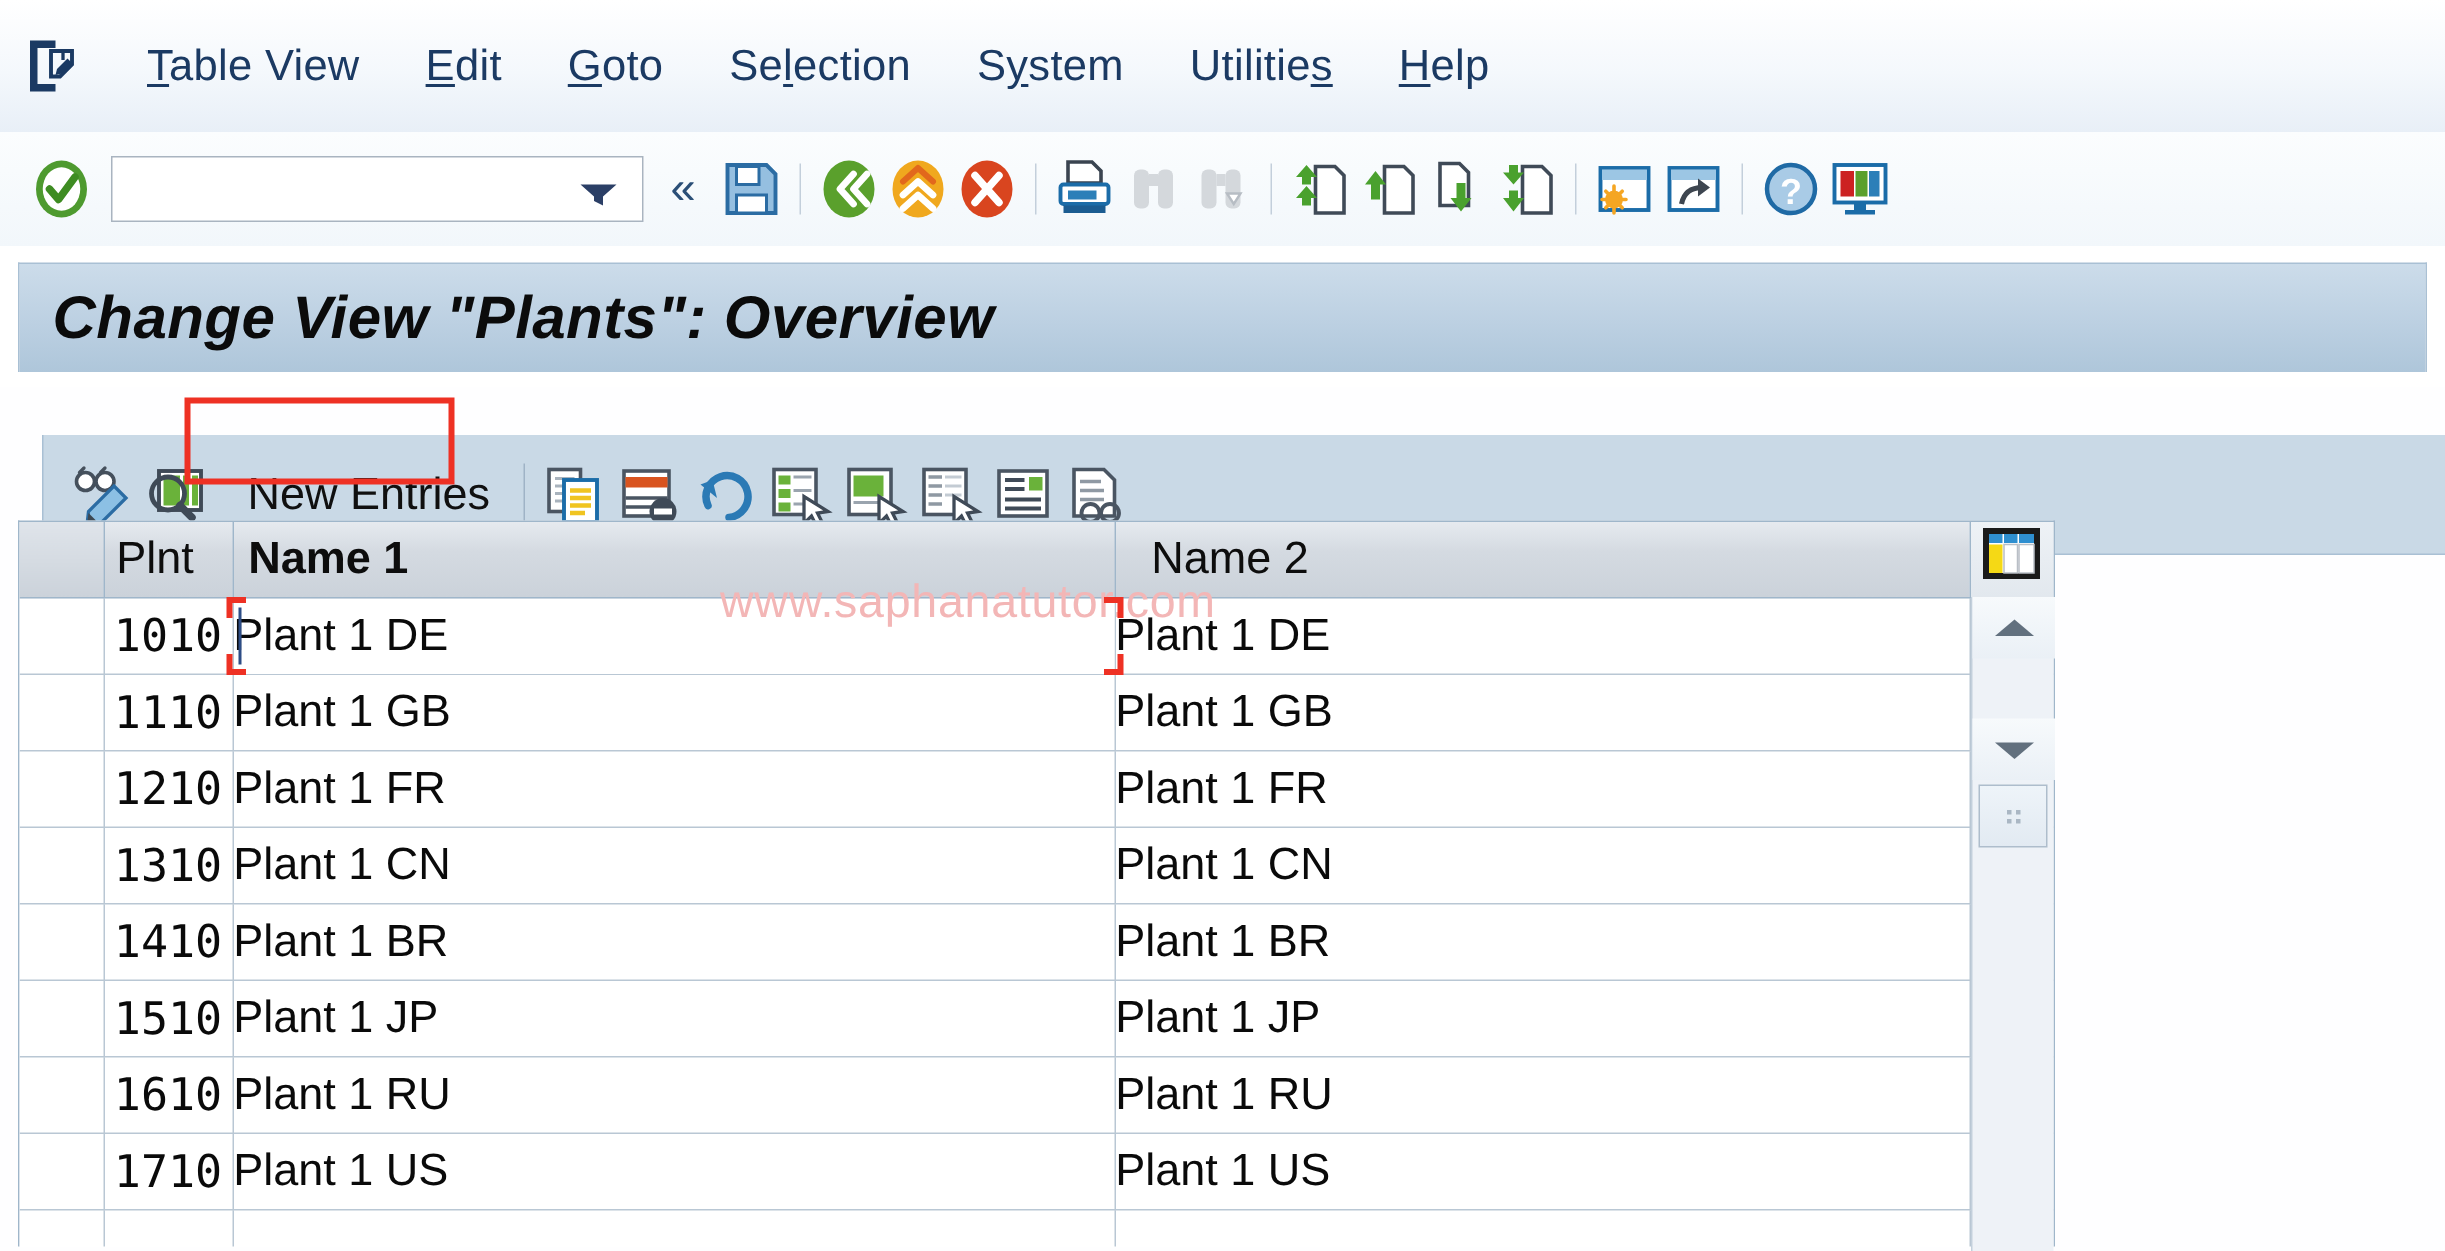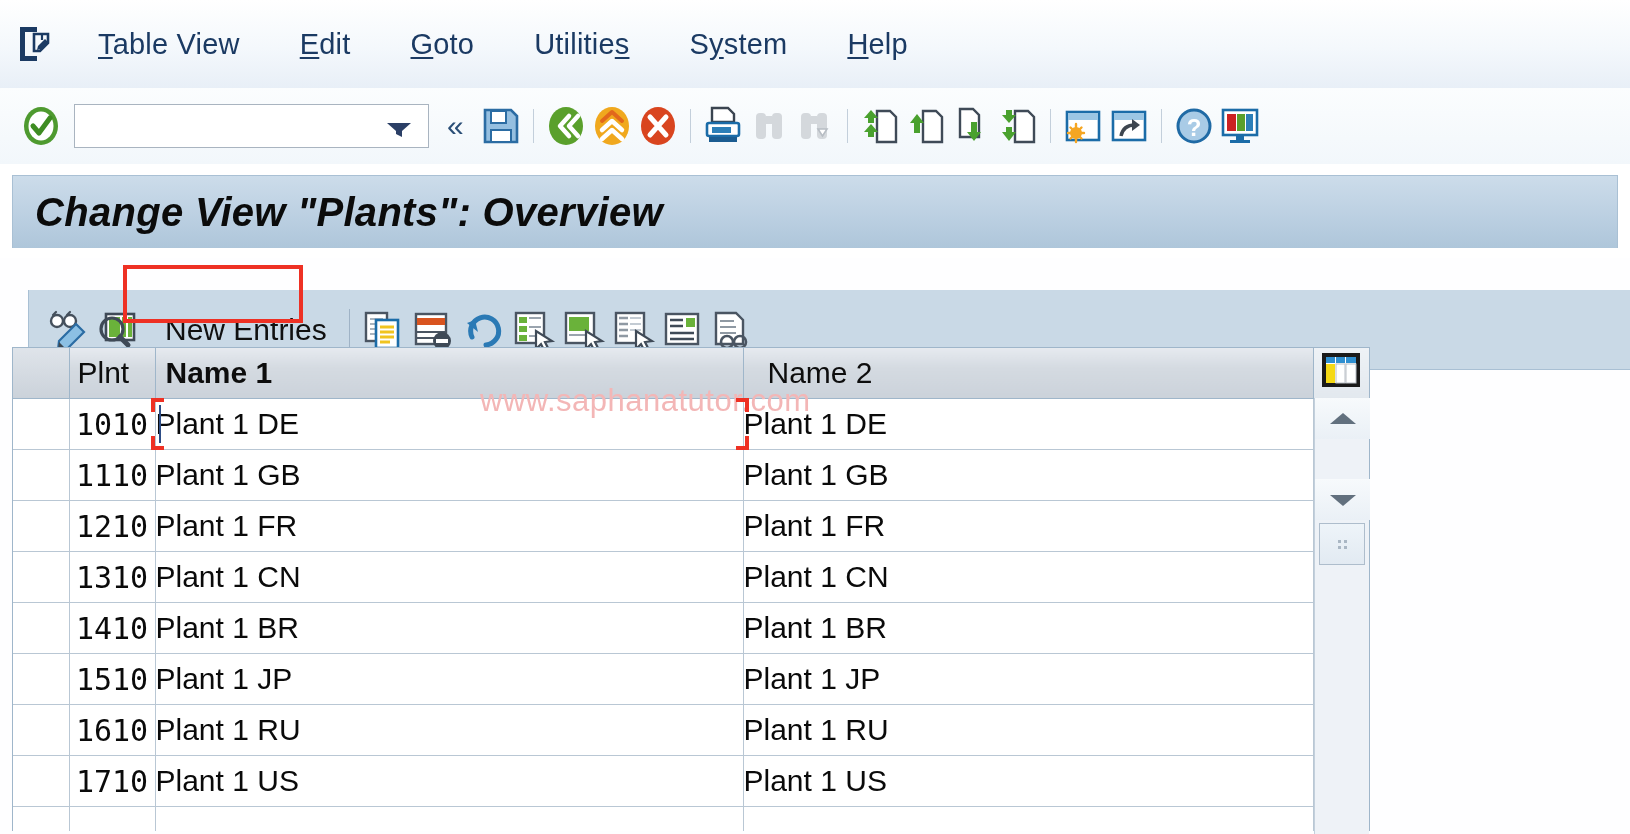--- a/index.html
+++ b/index.html
@@ -13,21 +13,21 @@
 
   
   .menubar{
     position:absolute;left:0;top:0;width:1630px;height:88px;
     background:linear-gradient(180deg,#ffffff 0%,#f4f8fc 55%,#e8eff7 100%);
     border-bottom:1px solid #c3d3e2;
     display:flex;align-items:center;
   }
   .sysmenu-icon{margin-left:14px;width:40px;height:46px;position:relative;flex:0 0 auto;}
   .sysmenu-icon svg{display:block;}
-  .menu-items{display:flex;align-items:center;margin-left:22px;gap:16px;}
+  .menu-items{display:flex;align-items:center;margin-left:22px;gap:0px;}
   .menu-item{
     font-size:29px;color:#1b3a63;padding:4px 22px;letter-spacing:0.2px;
     white-space:nowrap;cursor:default;
   }
   .menu-item u{text-decoration:underline;text-underline-offset:3px;}
 
   
   .toolbar{
     position:absolute;left:0;top:88px;width:1630px;height:76px;
     background:linear-gradient(180deg,#fbfdfe 0%,#f2f7fb 100%);
@@ -169,22 +169,23 @@
         <path d="M6 6 h17 v5 h-12 v24 h12 v5 h-17 z" fill="#1b3a63"></path>
         <path d="M20 13 h14 v9 l-8 8 h-6 z" fill="none" stroke="#1b3a63" stroke-width="2.6"></path>
         <path d="M34 13 l-6 0 0 6" fill="none" stroke="#1b3a63" stroke-width="2.2"></path>
         <path d="M24 25 l7 -7 3 3 -7 7 -4 1 z" fill="#1b3a63"></path>
       </svg>
     </div>
     <div class="menu-items">
       <div class="menu-item"><u>T</u>able View</div>
       <div class="menu-item"><u>E</u>dit</div>
       <div class="menu-item"><u>G</u>oto</div>
+      <div class="menu-item">Se<u>l</u>ection</div>
+      <div class="menu-item">S<u>y</u>stem</div>
       <div class="menu-item">Utilitie<u>s</u></div>
-      <div class="menu-item">S<u>y</u>stem</div>
       <div class="menu-item"><u>H</u>elp</div>
     </div>
   </div>
 
   <div class="toolbar">
 
     <div class="tb-icon" style="margin-left:18px;">
       <svg width="46" height="46" viewBox="0 0 46 46">
         <ellipse cx="23" cy="23" rx="17" ry="19" fill="#4e9a2f"></ellipse>
         <ellipse cx="23" cy="23" rx="12.5" ry="14.5" fill="#ffffff"></ellipse>

